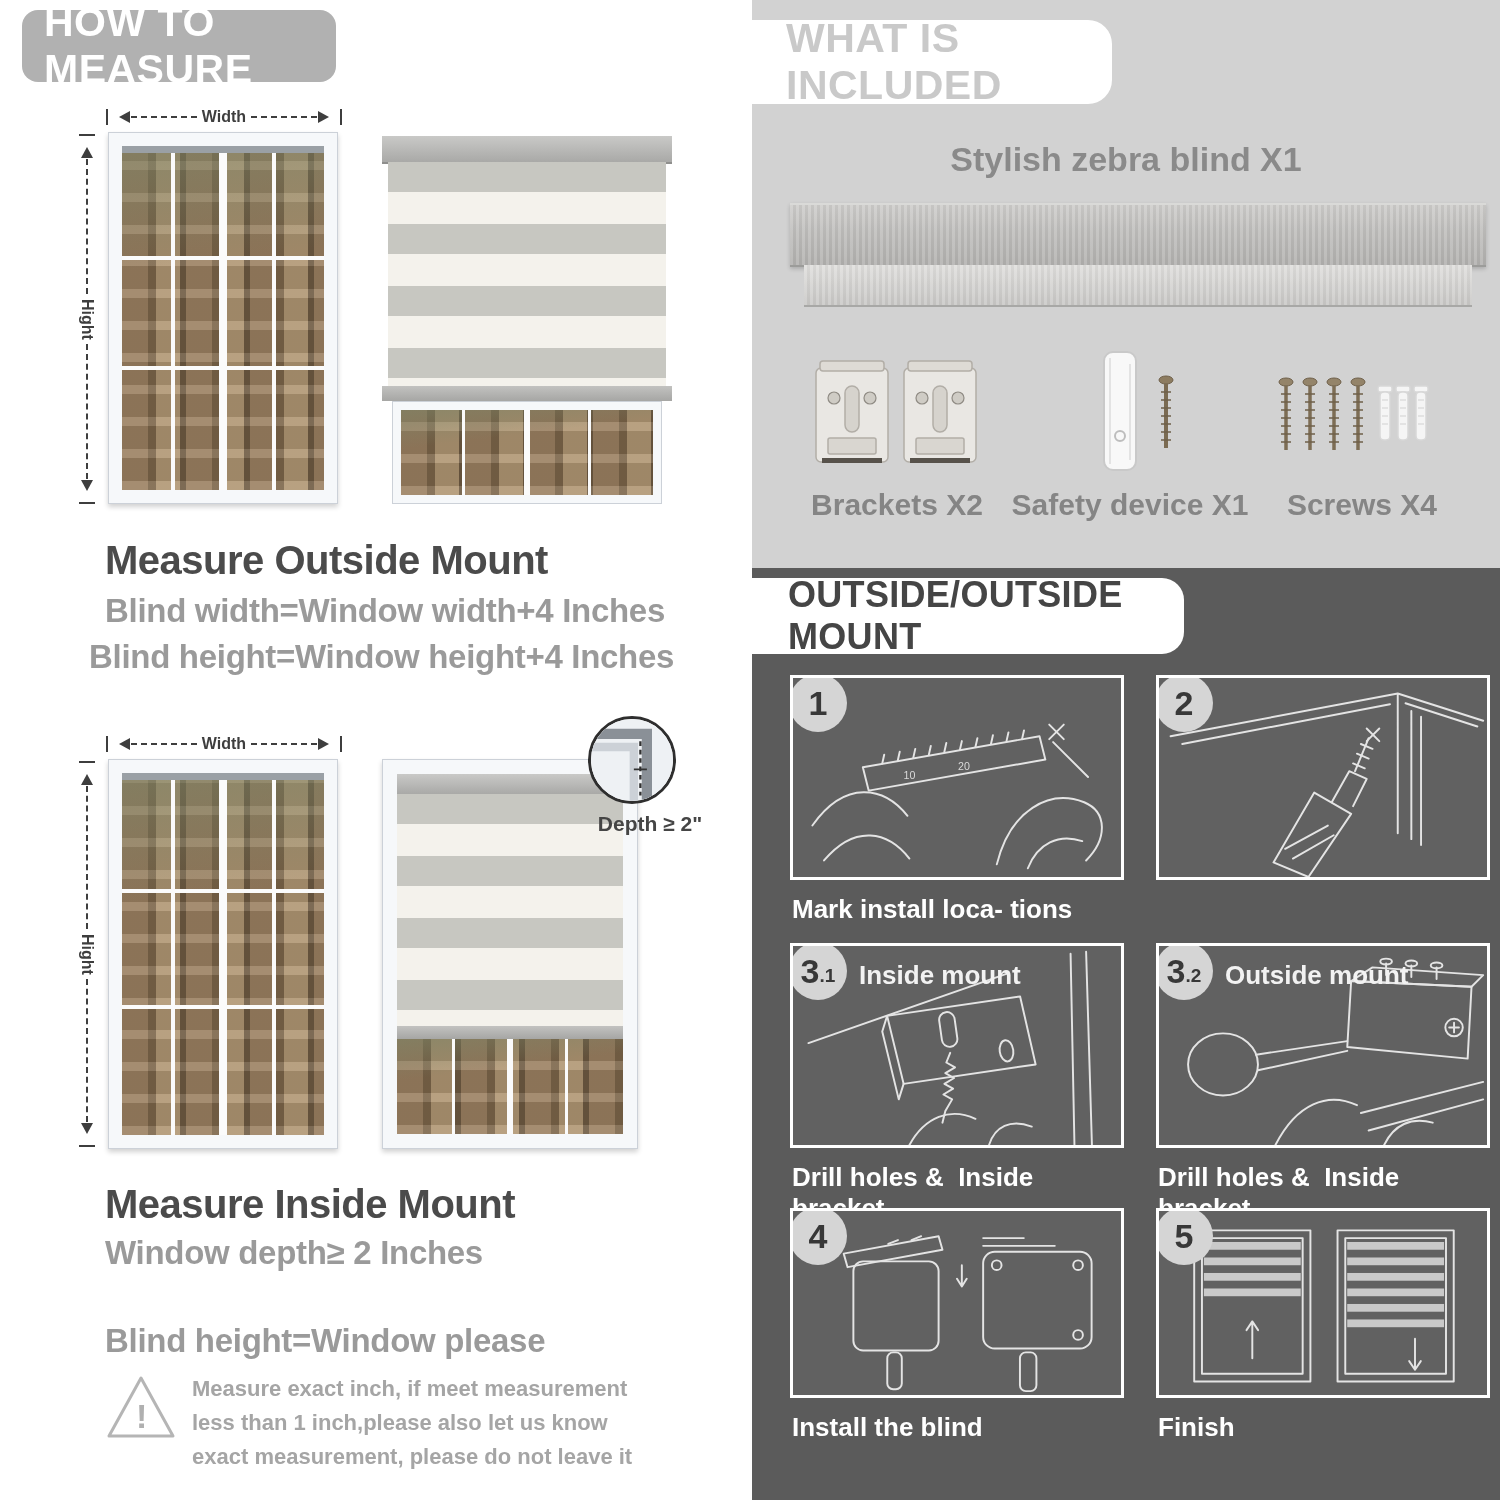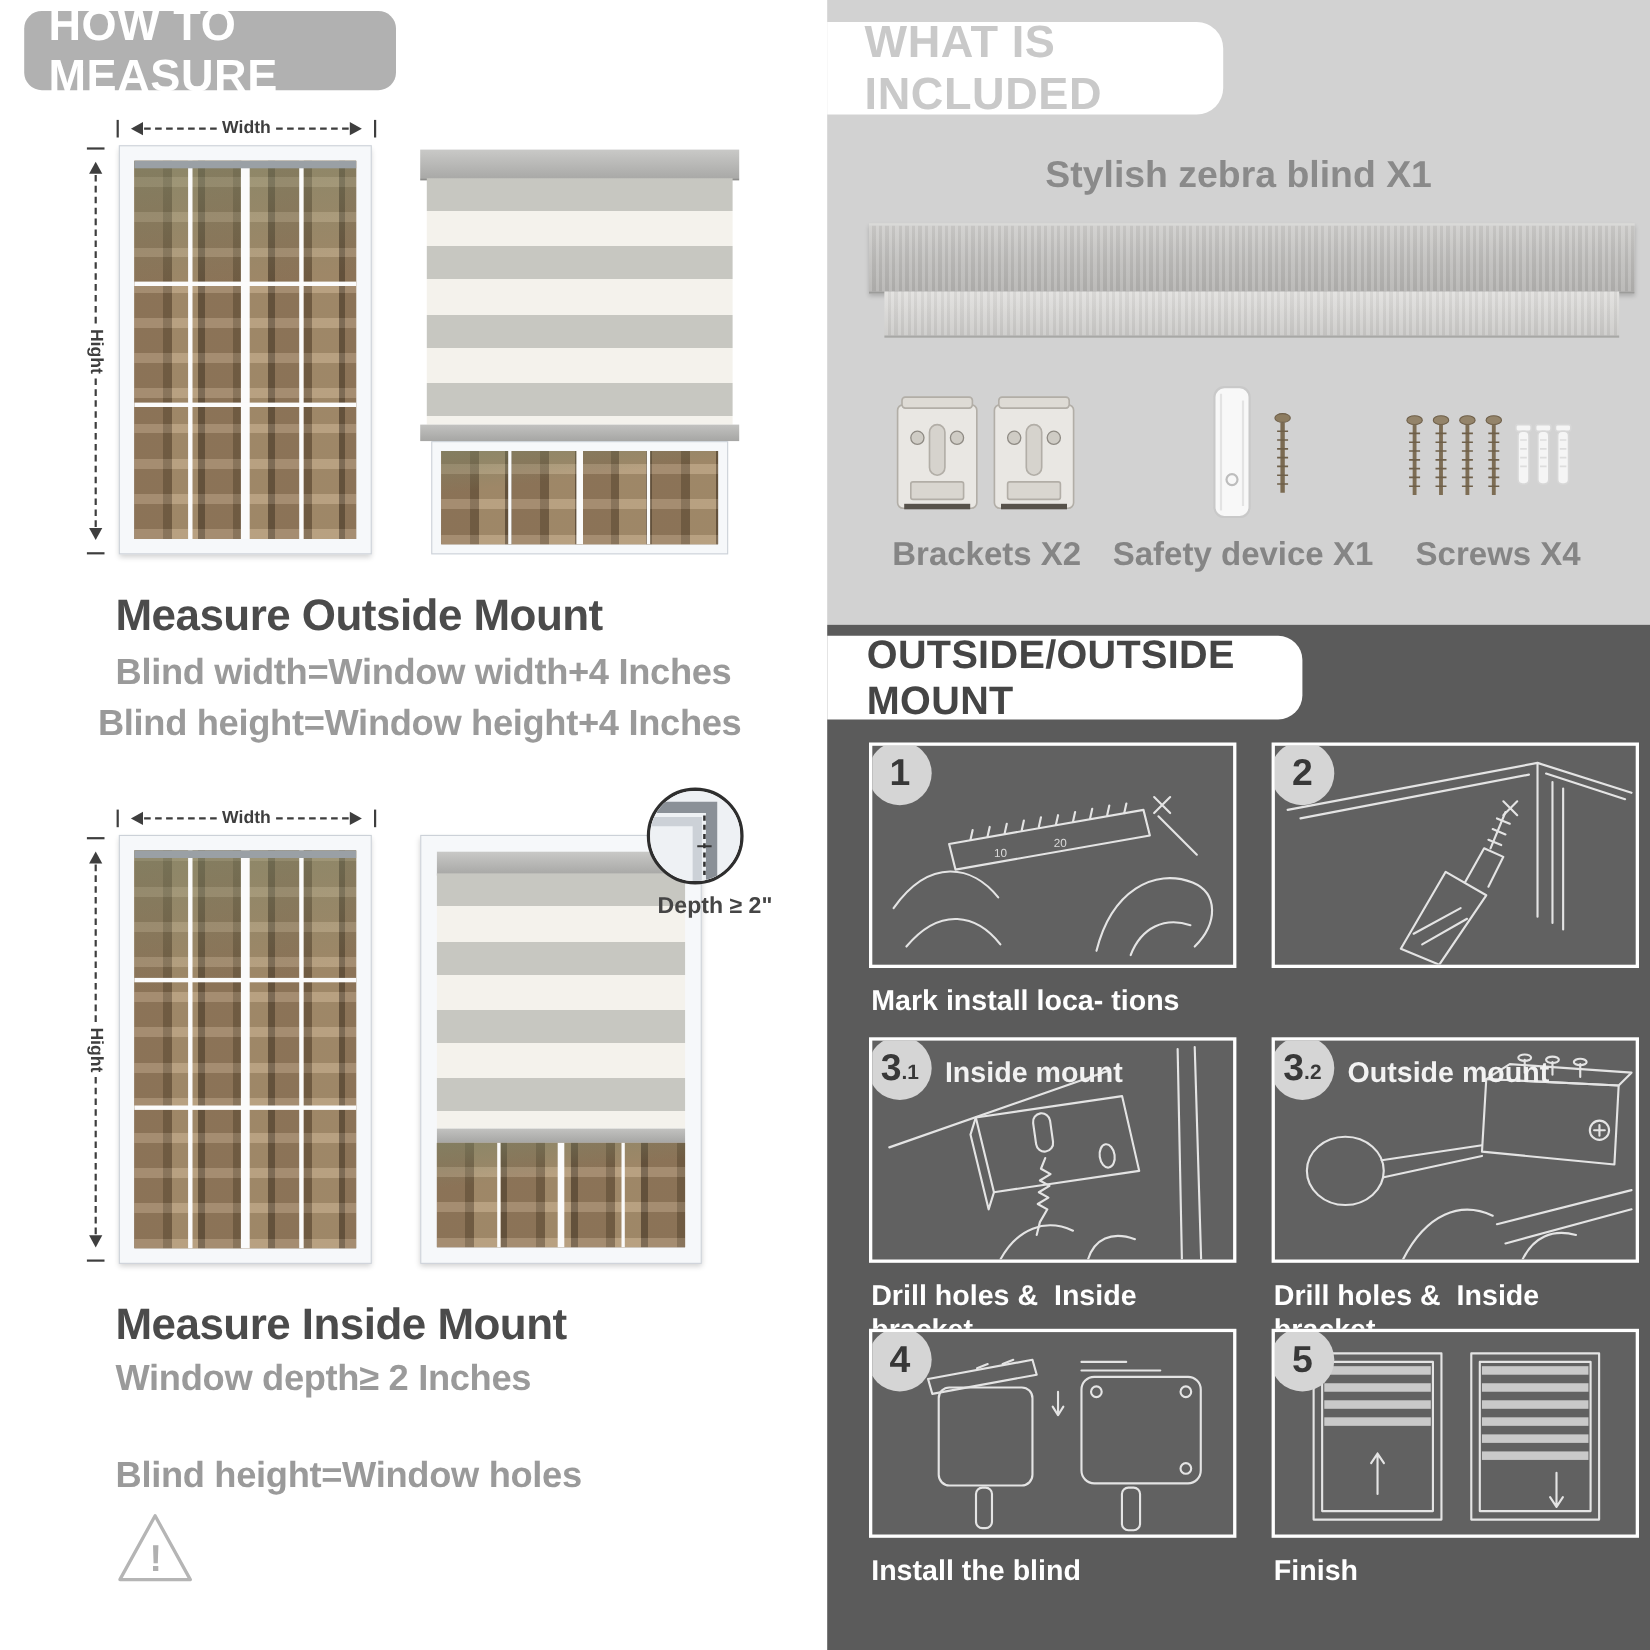--- a/index.html
+++ b/index.html
@@ -1,21 +1,21 @@
 <!DOCTYPE html>
 <html><head>
 <meta charset="utf-8">
 <style>
   html,body{margin:0;padding:0;background:#fff;}
   .stage{position:relative;width:1500px;height:1500px;overflow:hidden;
          font-family:"Liberation Sans",sans-serif;background:#ffffff;}
   .abs{position:absolute;}
 
   
-  .hdr-gray{left:22px;top:10px;width:338px;height:72px;background:#b1b1b1;
+  .hdr-gray{left:22px;top:10px;width:314px;height:72px;background:#b1b1b1;
             border-radius:16px;display:flex;align-items:center;padding-left:22px;
             box-sizing:border-box;}
   .hdr-gray span{color:#ffffff;font-weight:bold;font-size:41px;letter-spacing:.5px;}
   .hdr-white{background:#ffffff;display:flex;align-items:center;box-sizing:border-box;}
   .wb1{left:752px;top:8px;width:360px;height:84px;border-radius:0 24px 24px 0;padding-left:34px;margin-top:12px;}
   .wb1 span{color:#c9c9c9;font-weight:bold;font-size:41px;letter-spacing:.5px;}
   .wb2{left:752px;top:578px;width:432px;height:76px;border-radius:0 22px 22px 0;padding-left:36px;}
   .wb2 span{color:#454545;font-weight:bold;font-size:36px;letter-spacing:.3px;}
 
   
@@ -210,26 +210,27 @@
       <path d="M0 16 H60 V88" stroke="#8a9097" stroke-width="11" fill="none"></path>
       <path d="M0 30 H46 V88" stroke="#ccd1d7" stroke-width="9" fill="none"></path>
       <path d="M53 24 V82" stroke="#333" stroke-width="2.5" stroke-dasharray="5 4" fill="none"></path>
       <path d="M46 54 H60" stroke="#333" stroke-width="2" fill="none"></path>
     </svg>
   </div>
   <div class="abs depth-lbl">Depth ≥ 2"</div>
 
   <div class="abs h-title" style="left:105px;top:1182px;">Measure Inside Mount</div>
   <div class="abs body-line" style="left:105px;top:1234px;">Window depth≥ 2 Inches</div>
-  <div class="abs body-line" style="left:105px;top:1322px;">Blind height=Window holes</div>
+  <div class="abs body-line" style="left:105px;top:1322px;">Blind height=Window please</div>
 
   <svg class="abs" style="left:105px;top:1372px;" width="72" height="72" viewBox="0 0 72 72">
     <path class="tri" d="M36 6 L68 64 L4 64 Z"></path>
     <text class="tri-txt" x="31" y="56">!</text>
   </svg>
+  <div class="abs warn-text" style="left:192px;top:1372px;width:462px;">Measure exact inch, if meet measurement less than 1 inch,please also let us know exact measurement, please do not leave it</div>
 
   <div class="abs light-bg"></div>
 
   <div class="abs hdr-white wb1">
     <span>WHAT IS INCLUDED</span>
   </div>
 
   <div class="abs prod-lbl">Stylish zebra blind X1</div>
   <div class="abs headrail"></div>
   <div class="abs valance"></div>

